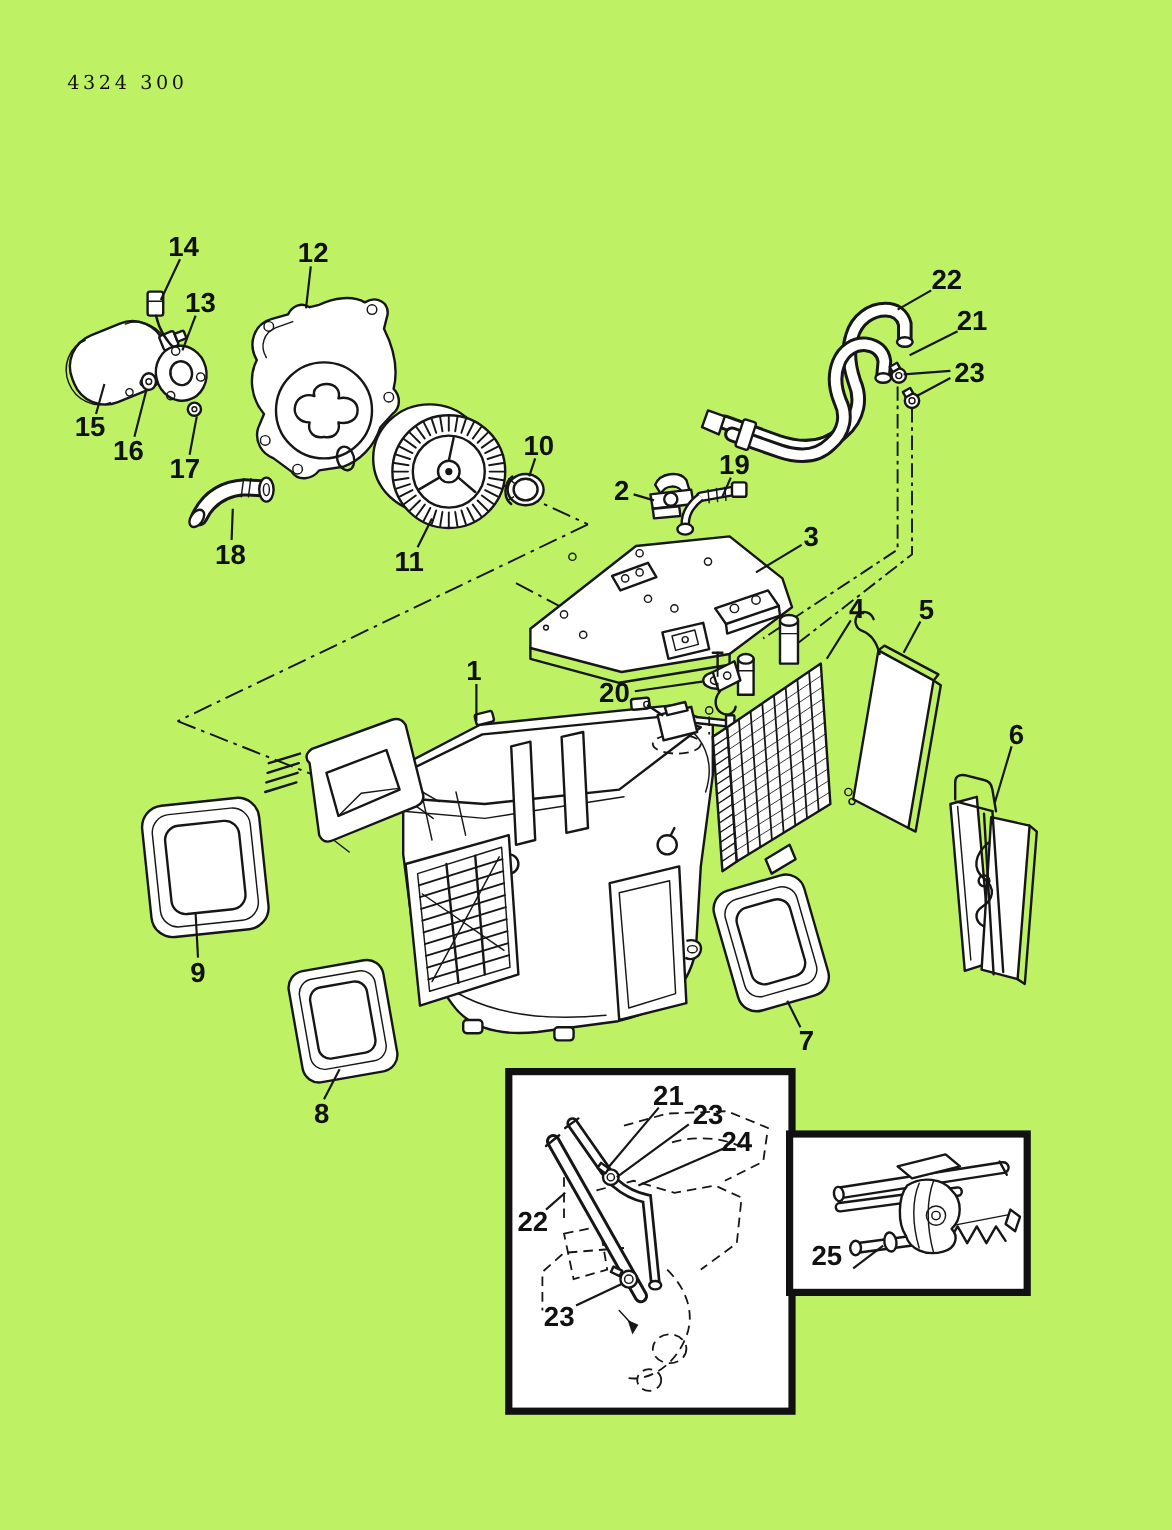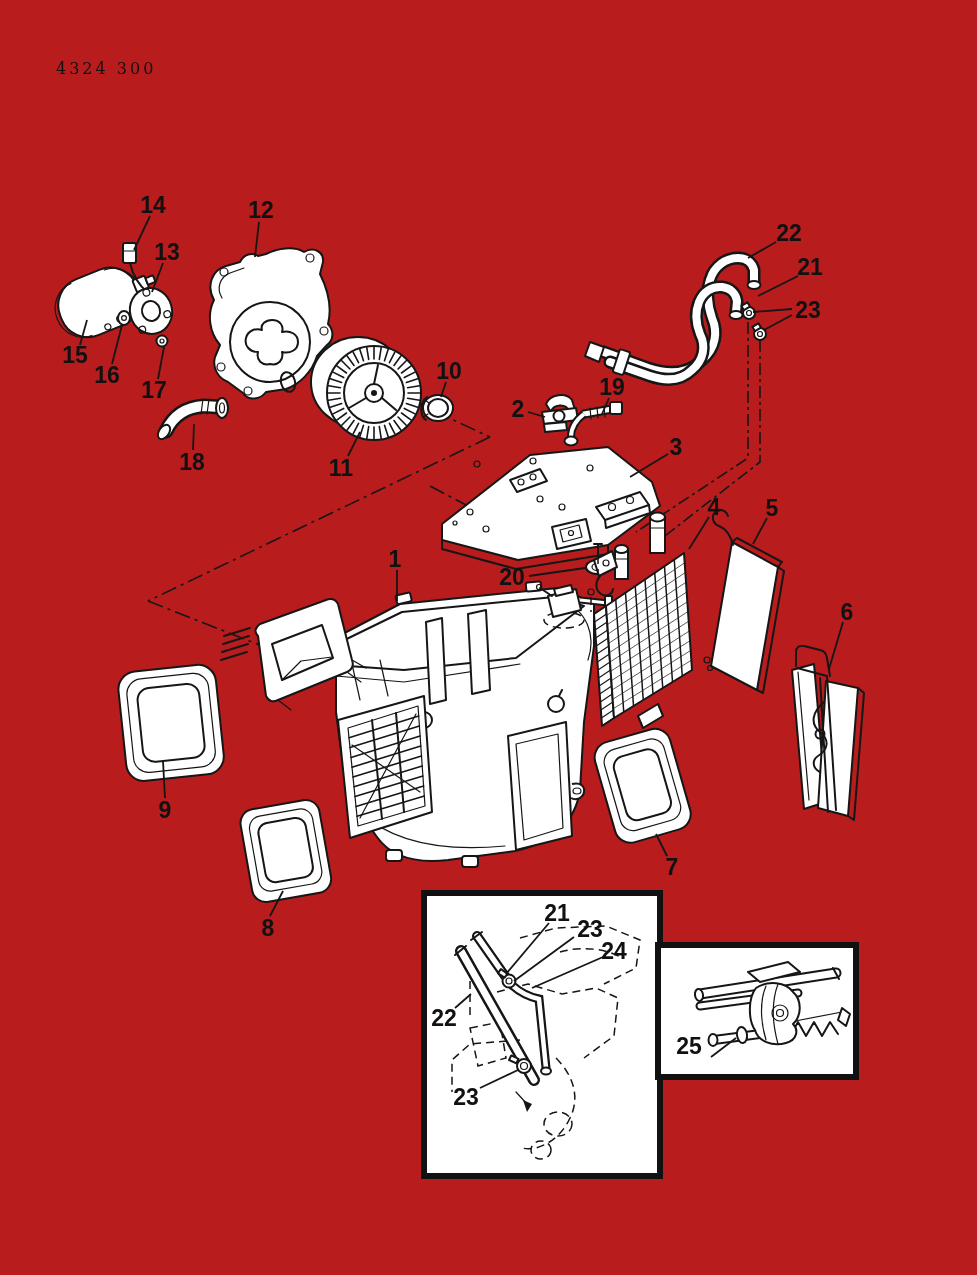--- a/index.html
+++ b/index.html
@@ -1,16 +1,16 @@
 <!DOCTYPE html>
 <html><head>
 <meta charset="utf-8">
 <style>
   html,body{margin:0;padding:0;background:#e8e8e8;}
-  .sheet{position:relative;width:977px;height:1275px;background:#b91c1c;margin:0 auto;
+  .sheet{position:relative;width:977px;height:1275px;background:#bef264;margin:0 auto;
          font-family:"Liberation Sans",sans-serif;overflow:hidden;}
   svg{position:absolute;left:0;top:0;}
   .ln{fill:none;stroke:#161616;stroke-width:2;stroke-linecap:round;stroke-linejoin:round;}
   .thin{stroke-width:1.2;}
   .wfill{fill:#ffffff;stroke:#161616;stroke-width:2;stroke-linejoin:round;}
   .leader{stroke:#161616;stroke-width:1.8;fill:none;}
   .cdash{stroke:#161616;stroke-width:1.6;fill:none;stroke-dasharray:16 5 3 5;}
   .vdash{stroke:#161616;stroke-width:1.6;fill:none;stroke-dasharray:12 4 3 4;}
   .edash{stroke:#161616;stroke-width:1.5;fill:none;stroke-dasharray:8 5;}
   .callout{font-family:"Liberation Sans",sans-serif;font-weight:bold;font-size:23px;fill:#111;}

